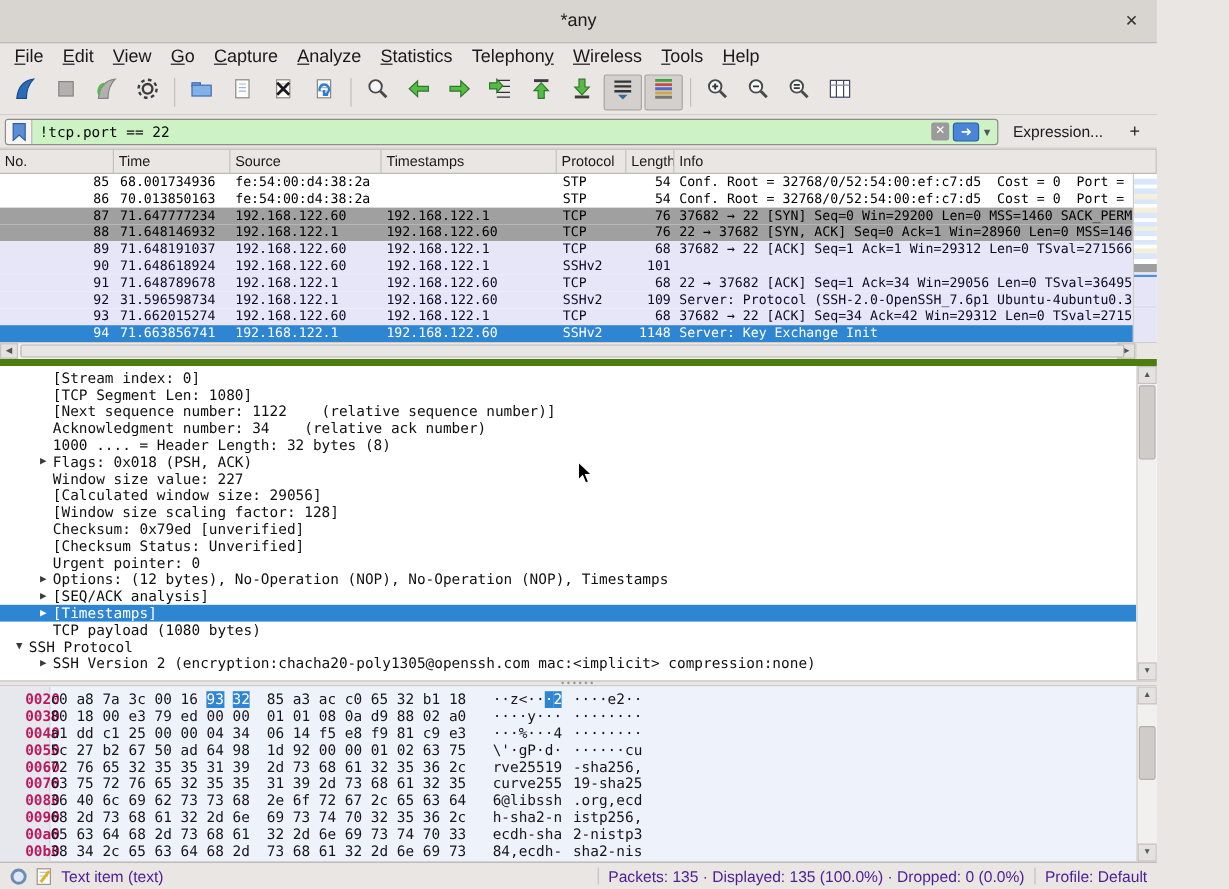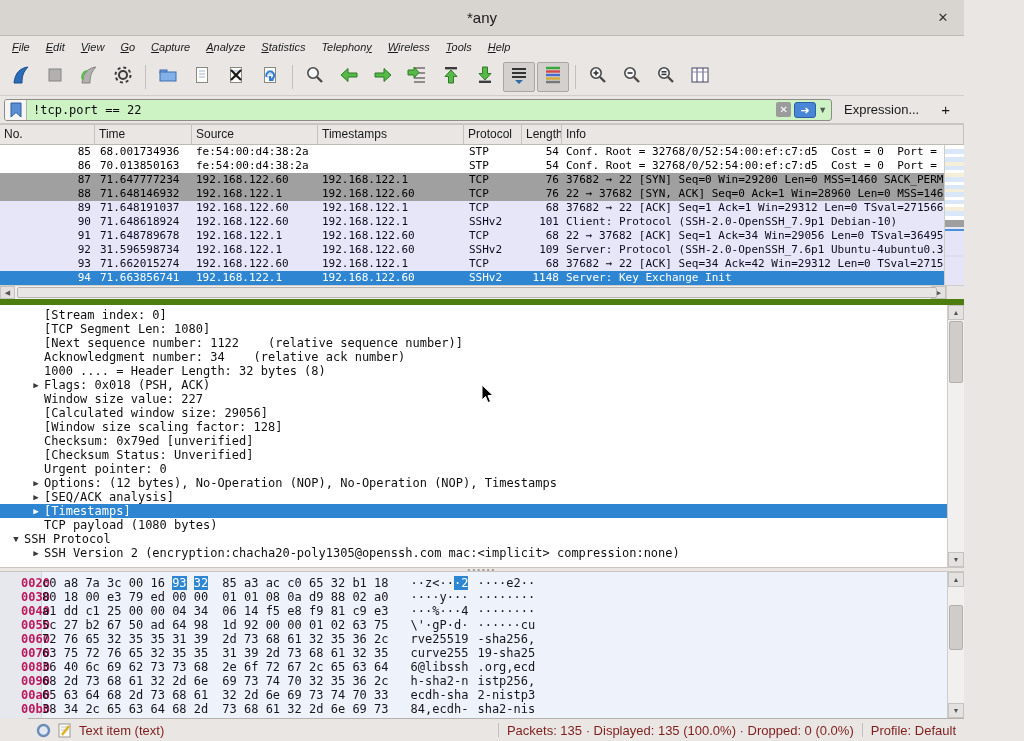--- a/index.html
+++ b/index.html
@@ -7,21 +7,21 @@
   body { font-family:"Liberation Sans", sans-serif; background:#e9e6e3; }
   .window { position:relative; width:964px; height:741px; display:flex; flex-direction:column; background:#e9e6e3; }
 
   
   .titlebar { height:36px; background:#d8d4d0; border-bottom:1px solid #bdb9b5; display:flex; align-items:center; justify-content:center; position:relative; flex:0 0 36px; }
   .titlebar .title { font-size:15px; color:#1a1a1a; }
   .titlebar .close { position:absolute; right:12px; top:9px; width:18px; height:18px; text-align:center; line-height:18px; font-size:13px; color:#333; cursor:default; }
 
   
   .menubar { height:22px; display:flex; align-items:center; padding-left:4px; background:#e9e6e3; flex:0 0 22px; }
-  .menu-item { font-size:11px; color:#1a1a1a; padding:2px 8px;font-style:italic; }
+  .menu-item { font-size:15px; color:#1a1a1a; padding:2px 8px; }
   .menu-item u { text-decoration:underline; }
 
   
   .toolbar { height:38px; display:flex; align-items:center; padding-left:4px; background:#e9e6e3; border-bottom:1px solid #d2cfcb; flex:0 0 38px; }
   .tb-btn { width:32px; height:30px; display:flex; align-items:center; justify-content:center; border:1px solid transparent; border-radius:2px; margin:0 1px; }
   .tb-btn.pressed { background:#d3d0cd; border:1px solid #a9a6a3; }
   .tb-sep { width:1px; height:24px; background:#c3c0bc; margin:0 5px; }
 
   
   .filterbar { height:28px; display:flex; align-items:center; padding:0 6px 0 4px; gap:6px; background:#e9e6e3; border-bottom:1px solid #c9c6c2; flex:0 0 28px; }
@@ -77,21 +77,21 @@
   .hex-rows { flex:1; padding-top:4px; position:relative; }
   .hex-offcol { position:absolute; left:0; top:0; bottom:0; width:42px; background:#e6e8ee; border-right:1px solid #d4d6dc; }
   .hx-row { height:14px; line-height:14px; font-family:"DejaVu Sans Mono", monospace; font-size:12px; white-space:pre; position:relative; color:#16161a; }
   .hx-off { display:inline-block; width:42px; padding-left:21px; color:#be185d;font-weight:bold; }
   .hx-gap { display:inline-block; width:14px; }
   .hx-agap { display:inline-block; width:22px; }
   .hx-b.hl, .hx-a.hl { background:#2e86d2; color:#fff; }
   .hex-scroll { width:17px; flex:0 0 17px; background:#f1f0ef; border-left:1px solid #d0cdc9; display:flex; flex-direction:column; }
 
   
-  .statusbar { flex:0 0 23px; background:#e9e6e3; border-top:1px solid #b5b2ae; display:flex; align-items:center; font-size:13px; color:#7f1d1d; padding:0 8px;margin-left:28px; }
+  .statusbar { flex:0 0 23px; background:#e9e6e3; border-top:1px solid #b5b2ae; display:flex; align-items:center; font-size:13px; color:#4c1d95; padding:0 8px; }
   .sb-left { display:flex; align-items:center; gap:7px; flex:1; }
   .sb-text { font-size:13px; }
   .sb-sep { width:1px; height:14px; background:#c3c0bc; margin:0 8px; }
   .sb-right { display:flex; align-items:center; }
 
   .cursor { position:absolute; z-index:50; }
 </style>
 </head>
 <body>
 
@@ -336,21 +336,20 @@
             <div class="cell c-len">68</div>
             <div class="cell c-info">37682 → 22 [ACK] Seq=1 Ack=1 Win=29312 Len=0 TSval=271566</div>
           </div>
           <div class="pl-row" style="background: rgb(231, 230, 248); color: rgb(10, 10, 32);">
             <div class="cell c-no">90</div>
             <div class="cell c-time">71.648618924</div>
             <div class="cell c-src">192.168.122.60</div>
             <div class="cell c-dst">192.168.122.1</div>
             <div class="cell c-proto">SSHv2</div>
             <div class="cell c-len">101</div>
-            <div class="cell c-info">Client: Protocol (SSH-2.0-OpenSSH_7.9p1 Debian-10)</div>
           </div>
           <div class="pl-row" style="background: rgb(231, 230, 248); color: rgb(10, 10, 32);">
             <div class="cell c-no">91</div>
             <div class="cell c-time">71.648789678</div>
             <div class="cell c-src">192.168.122.1</div>
             <div class="cell c-dst">192.168.122.60</div>
             <div class="cell c-proto">TCP</div>
             <div class="cell c-len">68</div>
             <div class="cell c-info">22 → 37682 [ACK] Seq=1 Ack=34 Win=29056 Len=0 TSval=36495</div>
           </div>

